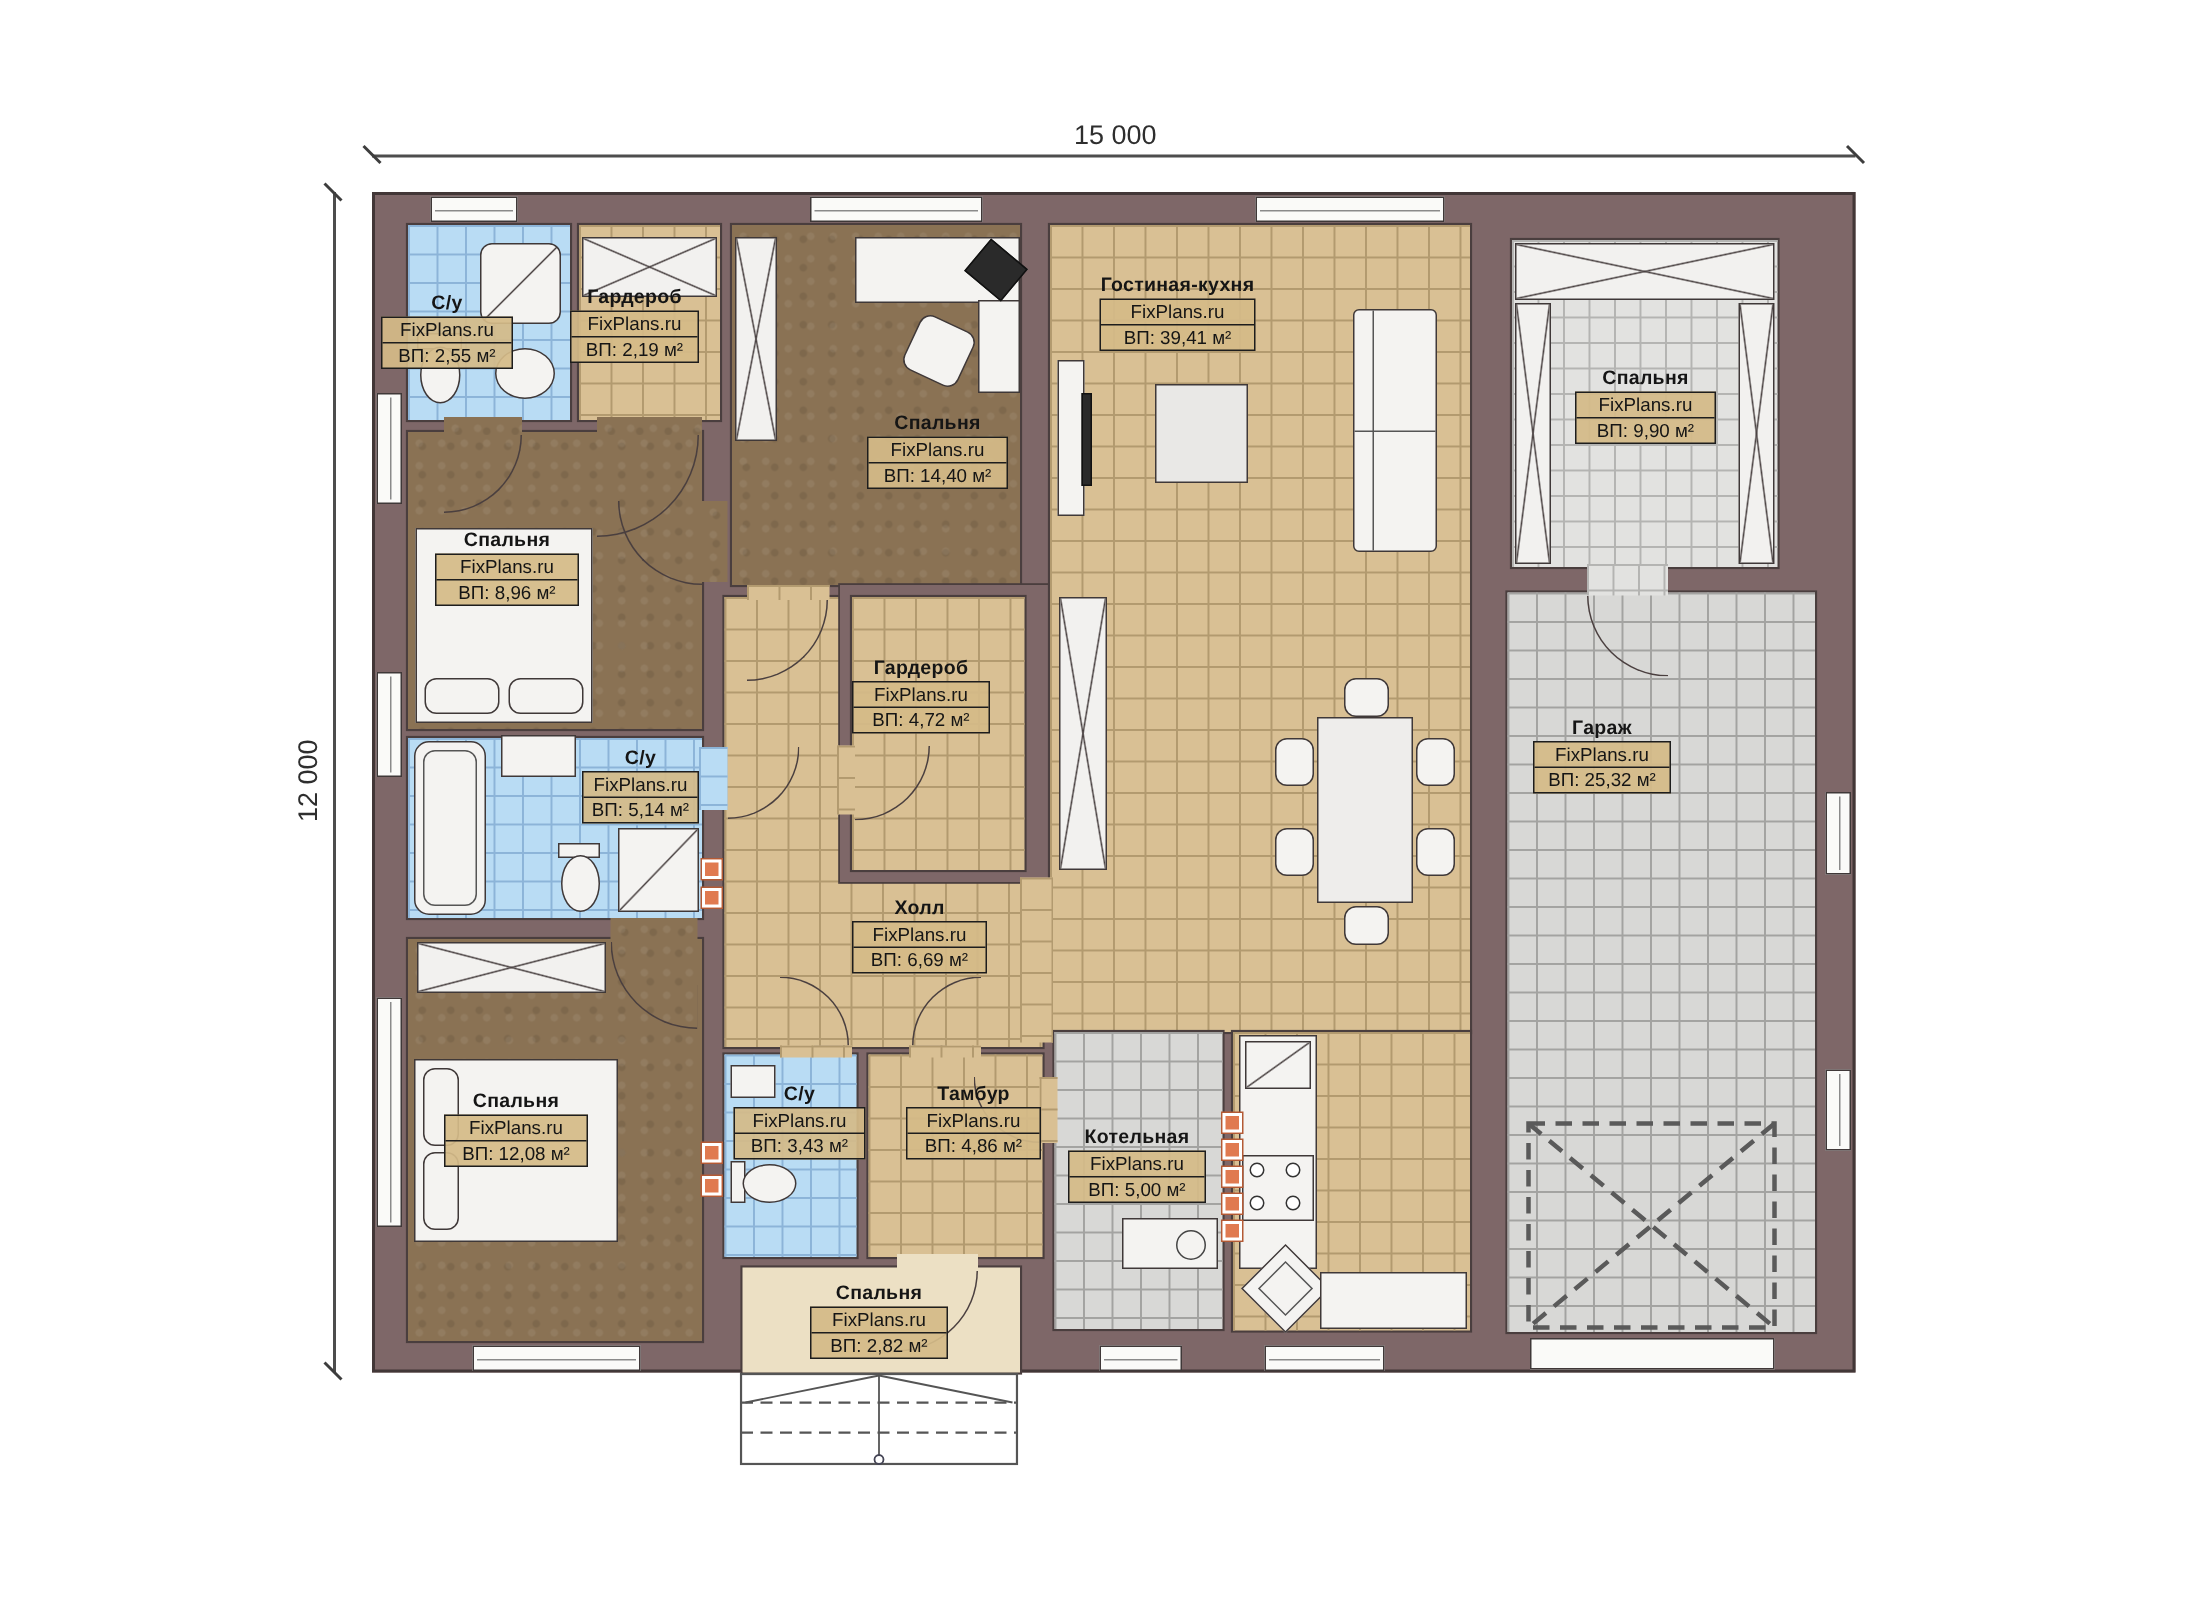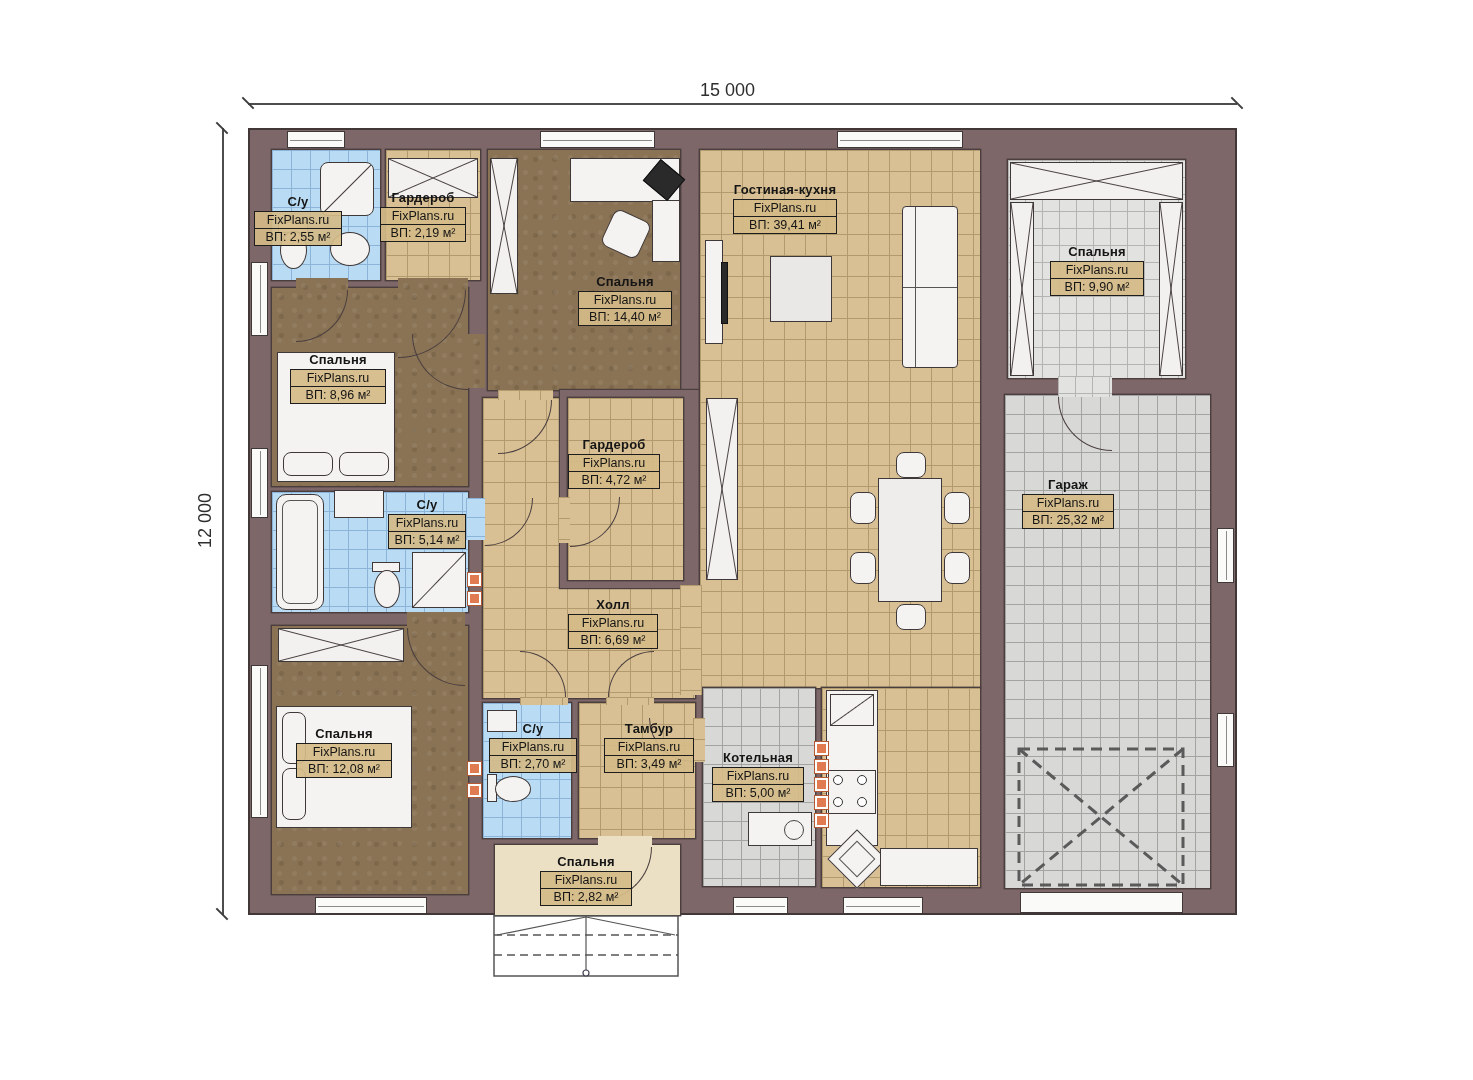--- a/index.html
+++ b/index.html
@@ -68,21 +68,21 @@
              position:absolute;box-sizing:border-box;}
 </style>
 </head>
 <body>
 
 <div id="canvas">
 
   <div class="dimline" style="left:248px;top:103px;width:989px;height:1.5px;"></div>
   <div class="tick" style="left:240px;top:102px;"></div>
   <div class="tick" style="left:1229px;top:102px;"></div>
-  <div class="dimtext" style="left:700px;top:80px;">15 000</div>
+  <div class="dimtext" style="left:716px;top:80px;">15 000</div>
 
   <div class="dimline" style="left:222px;top:128px;width:1.5px;height:787px;"></div>
   <div class="tick" style="left:214px;top:127px;"></div>
   <div class="tick" style="left:214px;top:913px;"></div>
   <div class="dimtext" style="left:178px;top:510px;transform:rotate(-90deg);transform-origin:center;">12 000</div>
 
   <div class="abs wallbase" style="left:248px;top:128px;width:989px;height:787px;z-index:1;"></div>
 
   <div class="abs floor f-blue" style="left:272px;top:150px;width:108px;height:130px;z-index:2;"></div>
   <div class="abs floor f-tan" style="left:386px;top:150px;width:94px;height:130px;z-index:2;"></div>
@@ -313,28 +313,28 @@
     <div class="rname">Спальня</div>
     <div class="rbox">
         <div class="rwm">FixPlans.ru</div>
     <div>ВП: 12,08 м²</div>
       </div>
   </div>
   <div class="rlabel" style="left:489px;top:721px;width:88px;">
     <div class="rname">С/у</div>
     <div class="rbox">
         <div class="rwm">FixPlans.ru</div>
-    <div>ВП: 2,70 м²</div>
+    <div>ВП: 3,43 м²</div>
       </div>
   </div>
   <div class="rlabel" style="left:604px;top:721px;width:90px;">
     <div class="rname">Тамбур</div>
     <div class="rbox">
         <div class="rwm">FixPlans.ru</div>
-    <div>ВП: 3,49 м²</div>
+    <div>ВП: 4,86 м²</div>
       </div>
   </div>
   <div class="rlabel" style="left:712px;top:750px;width:92px;">
     <div class="rname">Котельная</div>
     <div class="rbox">
         <div class="rwm">FixPlans.ru</div>
     <div>ВП: 5,00 м²</div>
       </div>
   </div>
   <div class="rlabel" style="left:540px;top:854px;width:92px;">

